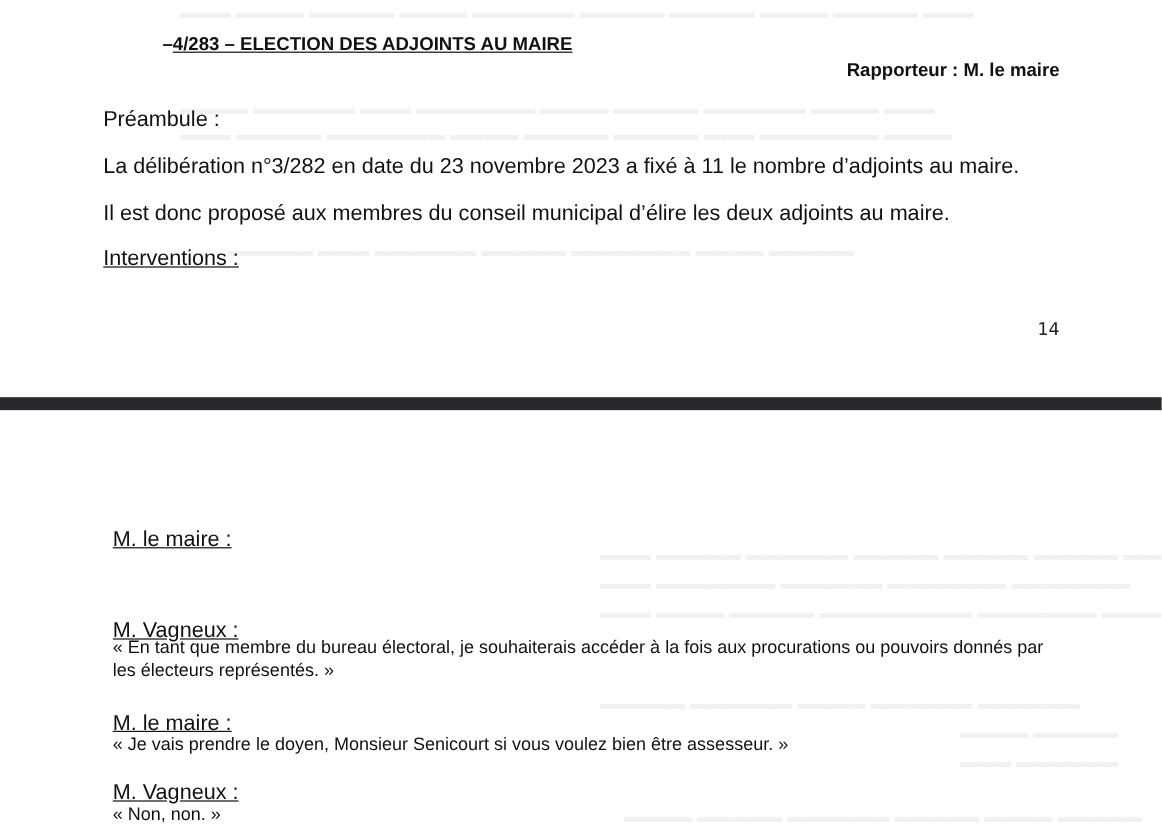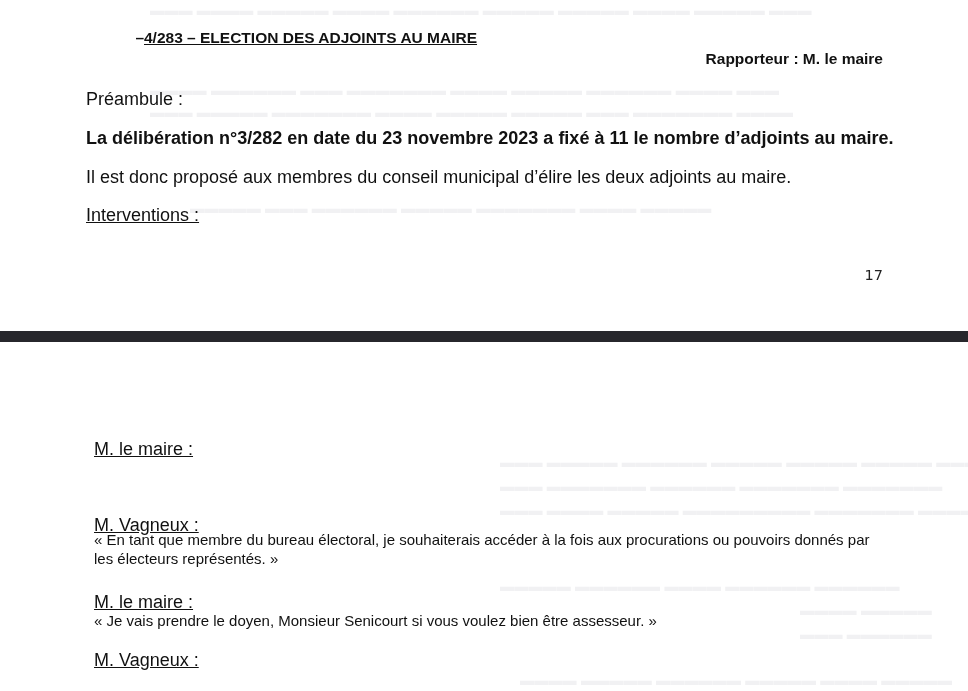--- a/index.html
+++ b/index.html
@@ -94,27 +94,27 @@
   <div class="ghost" style="left:190px; top:200px;">▬▬▬▬▬ ▬▬▬ ▬▬▬▬▬▬ ▬▬▬▬▬ ▬▬▬▬▬▬▬ ▬▬▬▬ ▬▬▬▬▬</div>
 
   <div class="abs title-line">
     <span class="dash">–</span><span class="title">4/283 – ELECTION DES ADJOINTS AU MAIRE</span>
   </div>
 
   <div class="abs rapporteur">Rapporteur : M. le maire</div>
 
   <div class="abs para" style="top:89px;">Préambule :</div>
 
-  <div class="abs para" style="top:128px;font-weight:bold;">La délibération n°3/282 en date du 23 novembre 2023 a fixé à 11 le nombre d’adjoints au maire.</div>
+  <div class="abs para" style="top:128px;">La délibération n°3/282 en date du 23 novembre 2023 a fixé à 11 le nombre d’adjoints au maire.</div>
 
   <div class="abs para" style="top:167px;">Il est donc proposé aux membres du conseil municipal d’élire les deux adjoints au maire.</div>
 
   <div class="abs para underlined" style="top:205px;">Interventions :</div>
 
-  <div class="abs page-number">17</div>
+  <div class="abs page-number">14</div>
 </div>
 
 <div class="separator"></div>
 
 <div class="page page-bottom">
   <div class="ghost" style="left:500px; top:112px;">▬▬▬ ▬▬▬▬▬ ▬▬▬▬▬▬ ▬▬▬▬▬ ▬▬▬▬▬ ▬▬▬▬▬ ▬▬▬▬</div>
   <div class="ghost" style="left:500px; top:136px;">▬▬▬ ▬▬▬▬▬▬▬ ▬▬▬▬▬▬ ▬▬▬▬▬▬▬ ▬▬▬▬▬▬▬</div>
   <div class="ghost" style="left:500px; top:160px;">▬▬▬ ▬▬▬▬ ▬▬▬▬▬ ▬▬▬▬▬▬▬▬▬ ▬▬▬▬▬▬▬ ▬▬▬▬▬</div>
   <div class="ghost" style="left:500px; top:236px;">▬▬▬▬▬ ▬▬▬▬▬▬ ▬▬▬▬ ▬▬▬▬▬▬ ▬▬▬▬▬▬</div>
   <div class="ghost" style="left:800px; top:260px;">▬▬▬▬ ▬▬▬▬▬</div>
@@ -123,13 +123,14 @@
 
   <div class="abs speaker" style="top:97px;">M. le maire :</div>
 
   <div class="abs speaker" style="top:173px;">M. Vagneux :</div>
   <div class="abs quote" style="top:188px;">« En tant que membre du bureau électoral, je souhaiterais accéder à la fois aux procurations ou pouvoirs donnés par les électeurs représentés. »</div>
 
   <div class="abs speaker" style="top:250px;">M. le maire :</div>
   <div class="abs quote" style="top:269px;">« Je vais prendre le doyen, Monsieur Senicourt si vous voulez bien être assesseur. »</div>
 
   <div class="abs speaker" style="top:308px;">M. Vagneux :</div>
+  <div class="abs quote" style="top:327px;">« Non, non. »</div>
 </div>
 
 </body></html>

